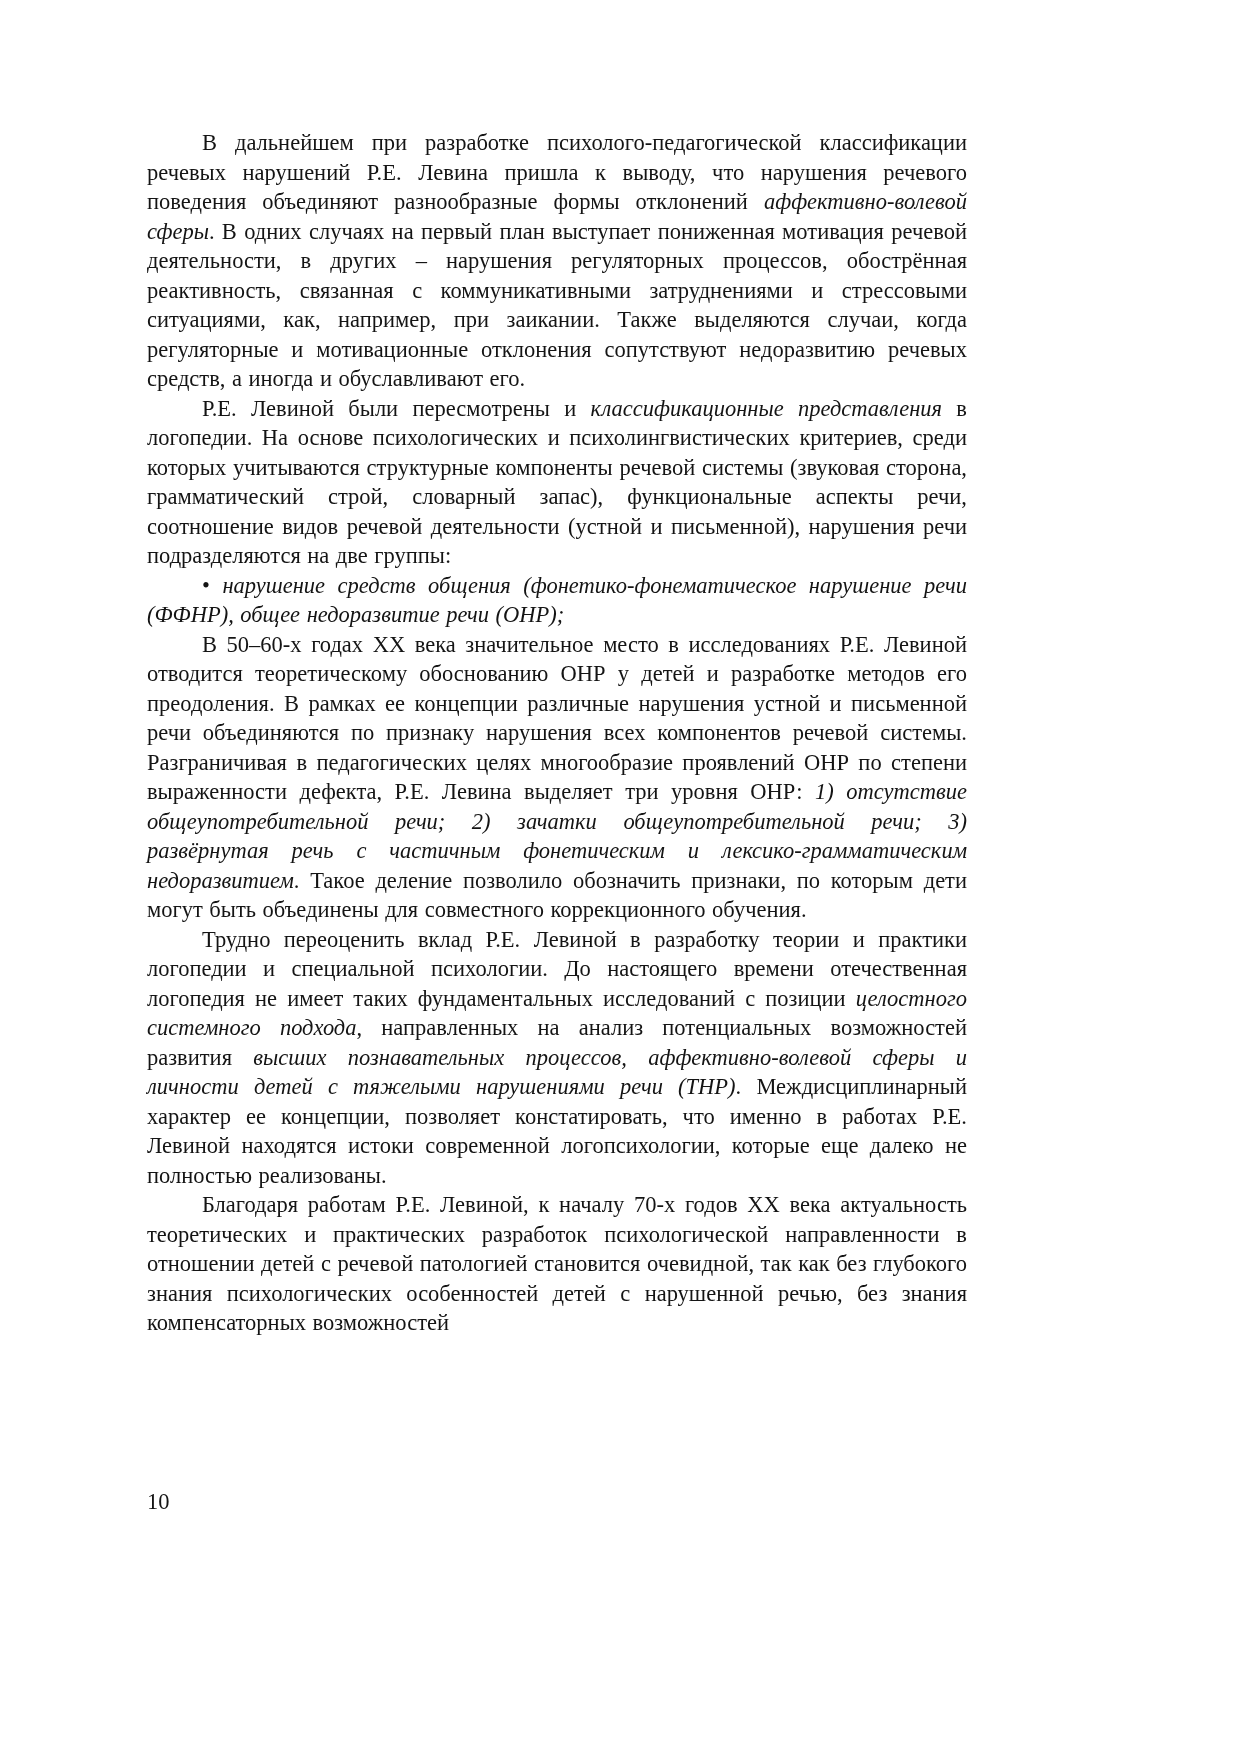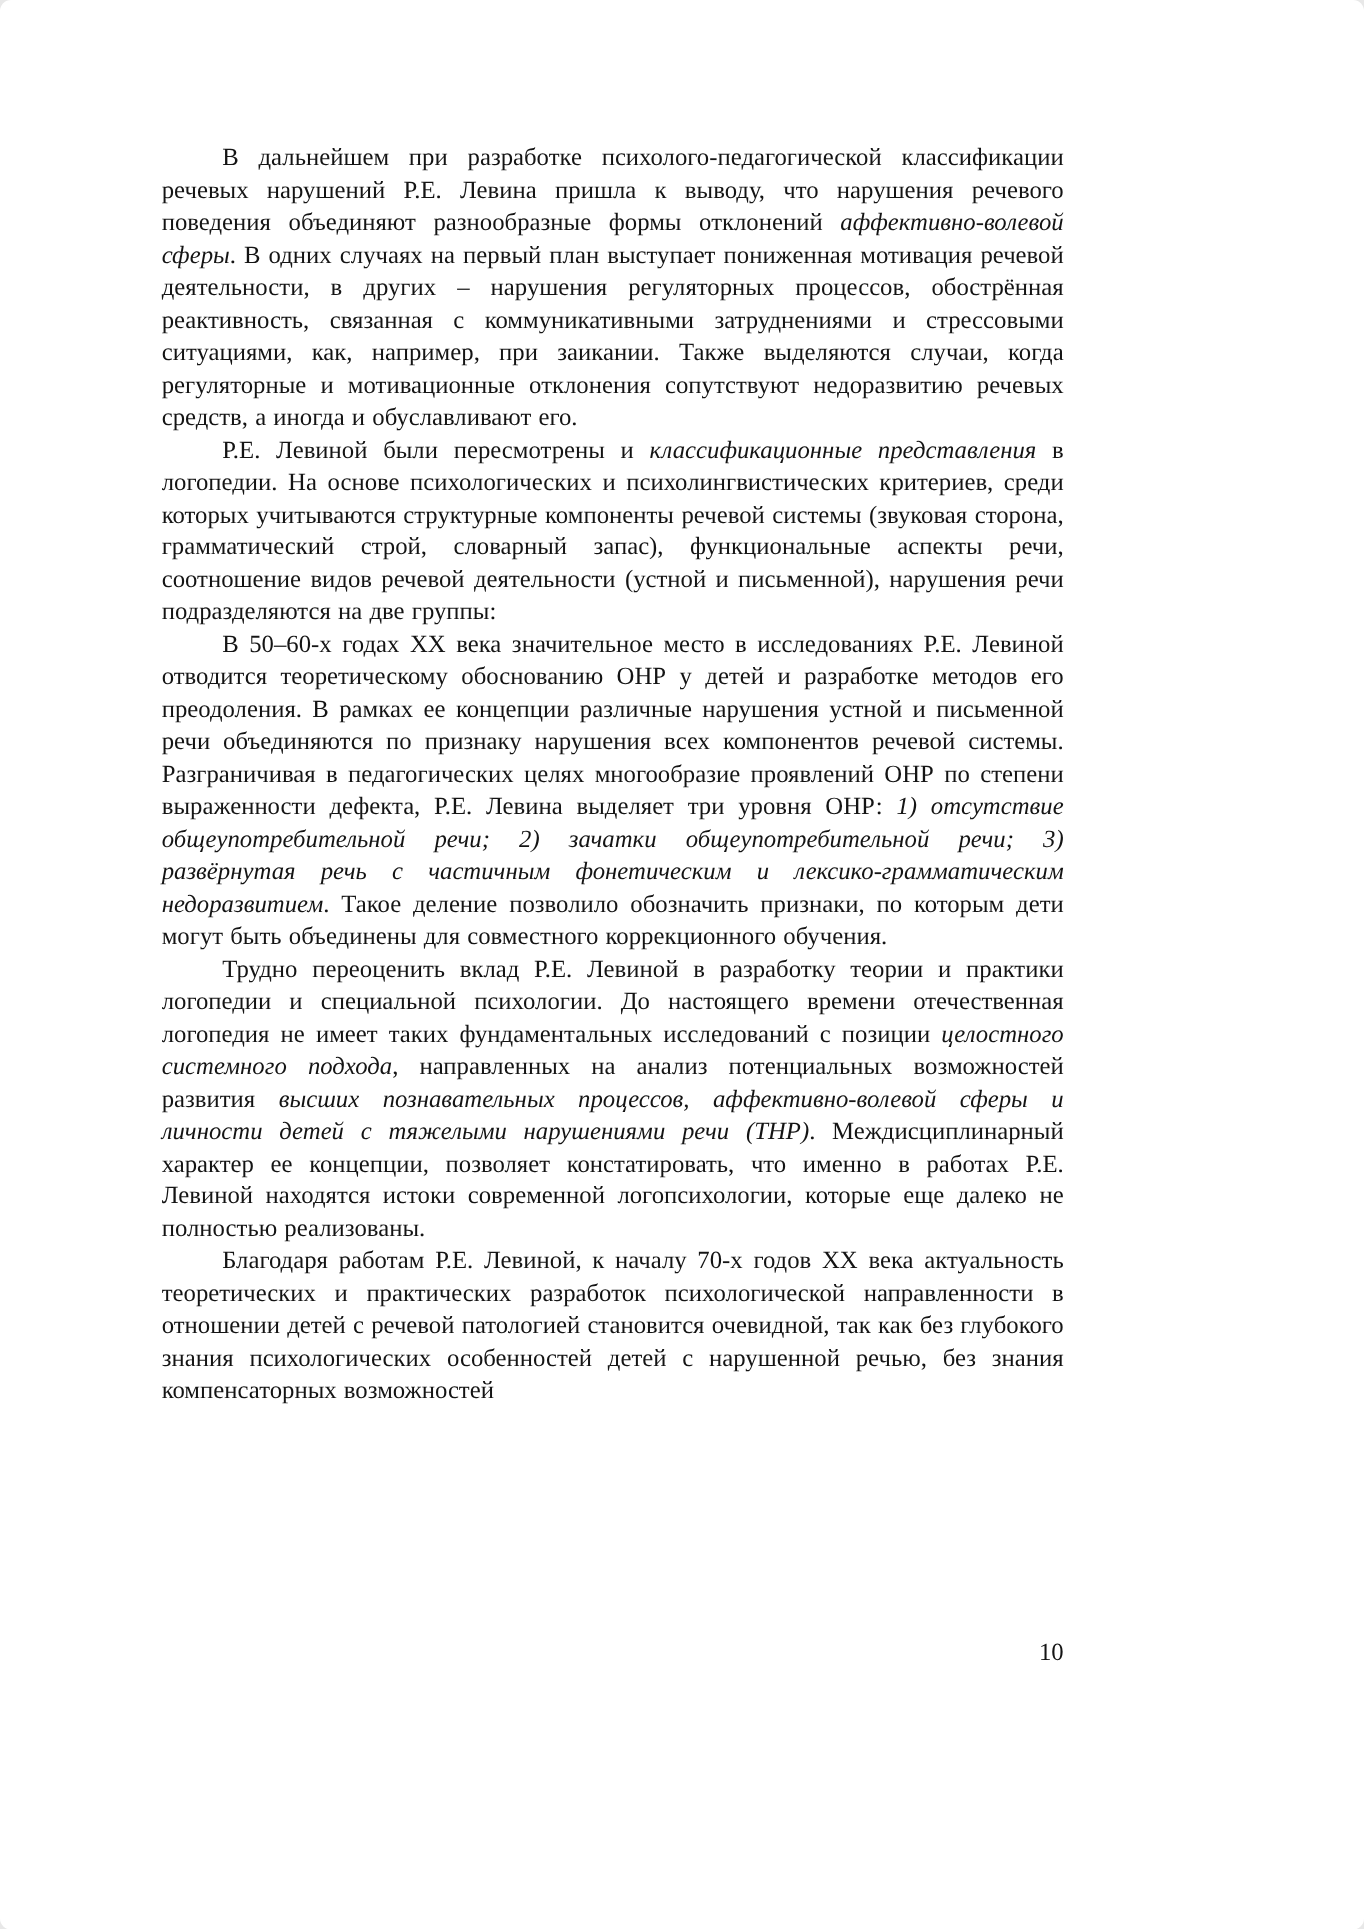--- a/index.html
+++ b/index.html
@@ -9,21 +9,20 @@
   }
   .page {
     position: relative;
     width: 1240px;
     height: 1754px;
     margin: 0 auto;
     background: #ffffff;
     box-sizing: border-box;
     font-family: "Liberation Serif", serif;
     color: #141414;
-    border-radius: 10px;
   }
   .text-block {
     position: absolute;
     left: 147px;
     top: 128px;
     width: 820px;
     font-size: 22.5px;
     line-height: 29.5px;
     text-align: justify;
   }
@@ -37,30 +36,31 @@
     font-style: italic;
   }
   .bullet-glyph {
     font-style: normal;
   }
   .page-number {
     position: absolute;
     left: 147px;
     width: 820px;
     top: 1487px;
-    text-align: right;
+    text-align: left;
     font-size: 22.5px;
     line-height: 29.5px;
   }
 </style>
 </head>
 <body>
 
 <div class="page">
   <div class="text-block" id="text-block">
       <p class="para"><span>В дальнейшем при разработке психолого-педагогической классификации речевых нарушений Р.Е. Левина пришла к выводу, что нарушения речевого поведения объединяют разнообразные формы отклонений </span><span class="em">аффективно-волевой сферы</span><span>. В одних случаях на первый план выступает пониженная мотивация речевой деятельности, в других – нарушения регуляторных процессов, обострённая реактивность, связанная с коммуникативными затруднениями и стрессовыми ситуациями, как, например, при заикании. Также выделяются случаи, когда регуляторные и мотивационные отклонения сопутствуют недоразвитию речевых средств, а иногда и обуславливают его.</span></p>
       <p class="para"><span>Р.Е. Левиной были пересмотрены и </span><span class="em">классификационные представления</span><span> в логопедии. На основе психологических и психолингвистических критериев, среди которых учитываются структурные компоненты речевой системы (звуковая сторона, грамматический строй, словарный запас), функциональные аспекты речи, соотношение видов речевой деятельности (устной и письменной), нарушения речи подразделяются на две группы:</span></p>
+      <p class="para"><span class="bullet-glyph">• </span><span class="em">нарушение средств общения (фонетико-фонематическое нарушение речи (ФФНР), общее недоразвитие речи (ОНР);</span></p>
       <p class="para"><span>В 50–60-х годах XX века значительное место в исследованиях Р.Е. Левиной отводится теоретическому обоснованию ОНР у детей и разработке методов его преодоления. В рамках ее концепции различные нарушения устной и письменной речи объединяются по признаку нарушения всех компонентов речевой системы. Разграничивая в педагогических целях многообразие проявлений ОНР по степени выраженности дефекта, Р.Е. Левина выделяет три уровня ОНР: </span><span class="em">1) отсутствие общеупотребительной речи; 2) зачатки общеупотребительной речи; 3) развёрнутая речь с частичным фонетическим и лексико-грамматическим недоразвитием</span><span>. Такое деление позволило обозначить признаки, по которым дети могут быть объединены для совместного коррекционного обучения.</span></p>
       <p class="para"><span>Трудно переоценить вклад Р.Е. Левиной в разработку теории и практики логопедии и специальной психологии. До настоящего времени отечественная логопедия не имеет таких фундаментальных исследований с позиции </span><span class="em">целостного системного подхода</span><span>, направленных на анализ потенциальных возможностей развития </span><span class="em">высших познавательных процессов, аффективно-волевой сферы и личности детей с тяжелыми нарушениями речи (ТНР)</span><span>. Междисциплинарный характер ее концепции, позволяет констатировать, что именно в работах Р.Е. Левиной находятся истоки современной логопсихологии, которые еще далеко не полностью реализованы.</span></p>
       <p class="para"><span>Благодаря работам Р.Е. Левиной, к началу 70-х годов XX века актуальность теоретических и практических разработок психологической направленности в отношении детей с речевой патологией становится очевидной, так как без глубокого знания психологических особенностей детей с нарушенной речью, без знания компенсаторных возможностей</span></p>
     </div>
   <div class="page-number">10</div>
 </div>
 
 </body></html>

